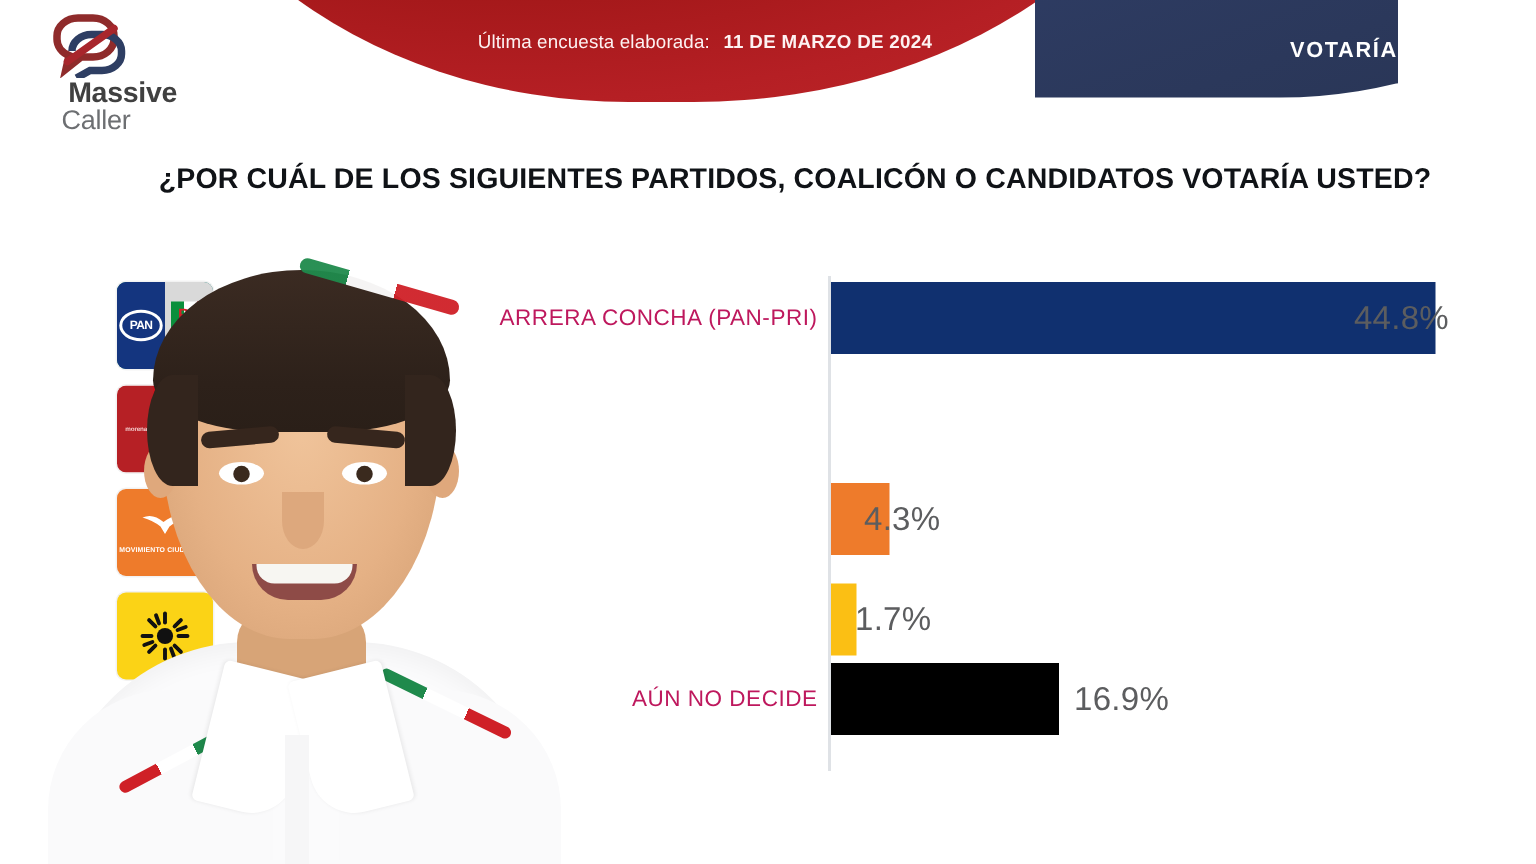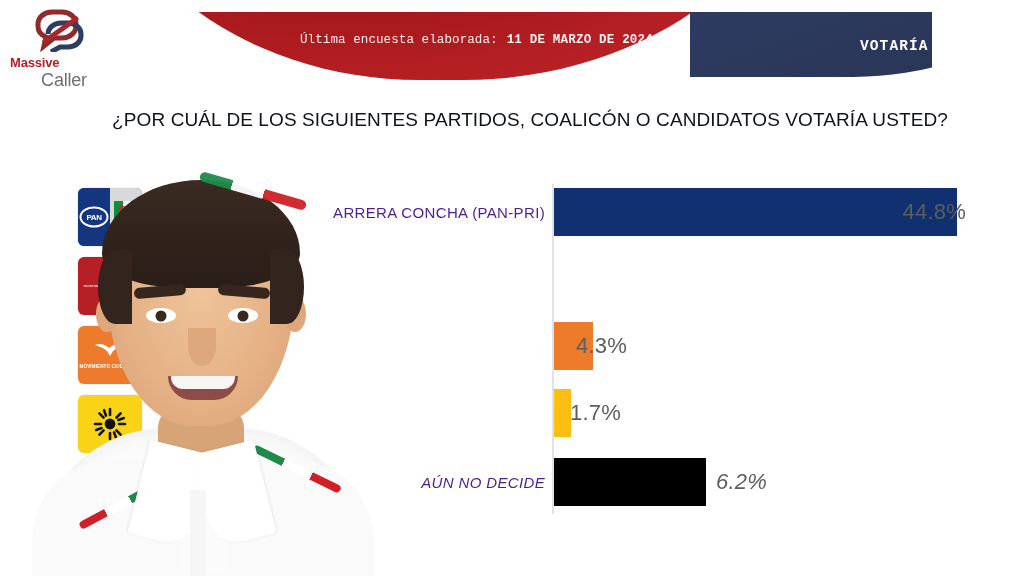--- a/index.html
+++ b/index.html
@@ -5,21 +5,21 @@
   html,body{margin:0;padding:0;}
   body{
     width:1024px;height:576px;overflow:hidden;
     background:#ffffff;
     font-family:"Liberation Sans","DejaVu Sans",sans-serif;
     position:relative;
   }
   #stage{position:relative;width:1024px;height:576px;overflow:hidden;background:#fff;}
 
   
-  .header{position:absolute;left:0;top:12px;width:932px;height:90px;overflow:hidden;z-index:5;font-family:Liberation Mono, monospace;}
+  .header{position:absolute;left:0;top:0;width:932px;height:90px;overflow:hidden;z-index:5;}
   .blob-red{
     position:absolute;left:88px;top:-200px;width:720px;height:268px;
     background:radial-gradient(ellipse at 35% 20%, #a81c1c 0%, #9c1515 35%, #b51f24 70%, #c02a2a 100%);
     background-color:#a81b1b;
     border-radius:0 0 48% 46% / 0 0 100% 100%;
   }
   .blob-navy-inner{
     position:absolute;left:690px;top:-150px;width:430px;height:215px;
     background:linear-gradient(160deg,#31406b 0%,#283453 100%);
     border-radius:0 0 62% 0 / 0 0 100% 0;
@@ -31,32 +31,32 @@
   .hdr-date b{font-weight:700;letter-spacing:.2px;margin-left:9px;}
   .hdr-state{
     position:absolute;left:860px;top:26px;
     color:#ffffff;font-size:14.5px;font-weight:700;letter-spacing:1.1px;
   }
 
   
   .logo{position:absolute;left:10px;top:8px;width:108px;height:80px;z-index:7;}
   .logo-mark{position:absolute;left:22px;top:0px;width:56px;height:44px;}
   .logo-t1{
-    position:absolute;left:0;top:45px;width:108px;text-align:left;
-    font-size:13px;font-weight:700;color:#b91c1c;letter-spacing:-.2px;line-height:19px;
+    position:absolute;left:0;top:45px;width:108px;text-align:right;
+    font-size:19px;font-weight:700;color:#404040;letter-spacing:-.2px;line-height:19px;
   }
   .logo-t2{
     position:absolute;left:0;top:63px;width:108px;text-align:center;
     font-size:18px;font-weight:400;color:#6d6f72;letter-spacing:-.2px;line-height:18px;
   }
 
   
   .title-wrap{position:absolute;left:0;top:106px;width:1024px;text-align:center;z-index:6;}
   .title-1{font-size:17.5px;color:#23272b;letter-spacing:.2px;line-height:24px;font-weight:400;}
-  .title-2{font-size:19px;color:#101317;letter-spacing:.1px;line-height:26px;font-weight:400;margin-top:1px;margin-left:36px;}
+  .title-2{font-size:19px;color:#101317;letter-spacing:.1px;line-height:26px;font-weight:700;margin-top:1px;margin-left:36px;}
 
   
   .logos-col{position:absolute;left:78px;top:188px;width:68px;z-index:2;}
   .plogo{width:64px;height:58px;border-radius:6px;overflow:hidden;position:relative;margin-bottom:11px;
          box-shadow:0 0 0 1px rgba(0,0,0,.05);}
   
   .pl-panpri{display:flex;background:#0f766e;}
   .pl-panpri .half-pan{width:50%;height:100%;background:#14357f;position:relative;}
   .pl-panpri .half-pri{width:50%;height:100%;background:#d9d9d9;position:relative;}
   .pan-oval{position:absolute;left:50%;top:50%;transform:translate(-50%,-50%);
@@ -80,21 +80,21 @@
   
   .pl-prd{background:#fbd316;}
   .prd-sun{position:absolute;left:50%;top:50%;transform:translate(-50%,-50%);width:34px;height:34px;}
 
   
   .chart{position:absolute;left:0;top:170px;width:1024px;height:360px;z-index:3;}
   .axis-line{position:absolute;left:552px;top:14px;width:1.6px;height:330px;background:#dfe2e6;}
   .row{position:absolute;left:0;height:56px;width:1024px;}
   .row-label{
     position:absolute;right:calc(1024px - 545px);top:50%;transform:translateY(-50%);
-    font-size:15px;color:#4c1d95;letter-spacing:.35px;white-space:nowrap;
+    font-size:15px;color:#be185d;letter-spacing:.35px;white-space:nowrap;
   }
   .bar{position:absolute;left:554px;top:50%;transform:translateY(-50%);height:48px;}
   .bar-val{
     position:absolute;top:50%;transform:translateY(-50%);
     font-size:22px;color:#5c5d5f;letter-spacing:.2px;white-space:nowrap;
   }
 
   
   .photo{position:absolute;left:30px;top:160px;width:340px;height:416px;z-index:4;}
   .ph-body{
@@ -244,24 +244,24 @@
     <div class="row" style="top:148px;">
       <div class="bar" style="width:39px;background:#ee7b2b;"></div>
       <div class="bar-val" style="left:576px;">4.3%</div>
     </div>
 
     <div class="row" style="top:215px;">
       <div class="bar" style="width:17px;background:#fbbf14;"></div>
       <div class="bar-val" style="left:570px;">1.7%</div>
     </div>
 
-    <div class="row" style="top:284px;font-style:italic;">
+    <div class="row" style="top:268px;">
       <div class="row-label">AÚN NO DECIDE</div>
       <div class="bar" style="width:152px;background:#000000;"></div>
-      <div class="bar-val" style="left:716px;">6.2%</div>
+      <div class="bar-val" style="left:716px;">16.9%</div>
     </div>
   </div>
 
   <div class="photo">
     <div class="ph-body"></div>
     <div class="ph-shoulder-l"></div>
     <div class="ph-shoulder-r"></div>
     <div class="ph-neck"></div>
     <div class="ph-face"></div>
     <div class="ph-ear-l"></div>

